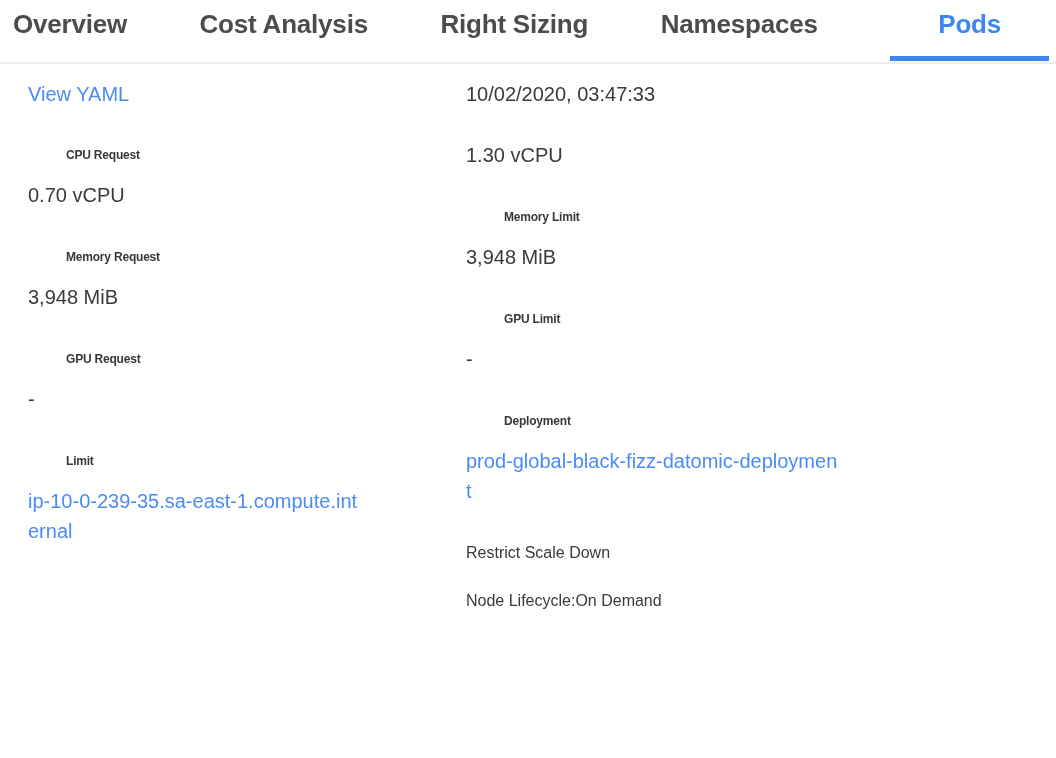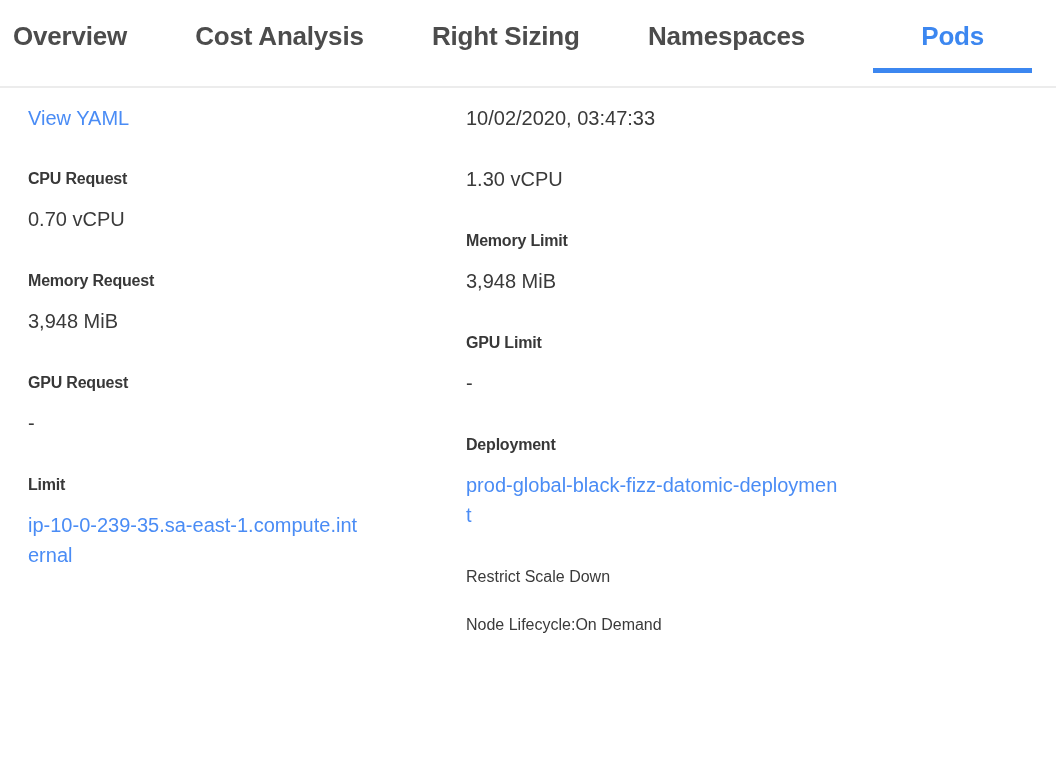--- a/index.html
+++ b/index.html
@@ -17,22 +17,22 @@
     font-family: "Liberation Sans", "DejaVu Sans", sans-serif;
     color: var(--text);
     overflow: hidden;
   }
 
   
   .tabbar {
     display: flex;
     justify-content: space-between;
     align-items: center;
-    height: 88px;
-    padding: 0 24px 8px 13px;
+    height: 64px;
+    padding: 0 7px 8px 13px;
     border-bottom: 2px solid var(--divider);
   }
   .tab {
     font-size: 26px;
     font-weight: 600;
     color: var(--tab-text);
     letter-spacing: -0.2px;
     position: relative;
     cursor: pointer;
     white-space: nowrap;
@@ -66,26 +66,27 @@
     line-height: 30px;
     margin-bottom: 31px;
   }
   a.link {
     color: var(--link);
     text-decoration: none;
     cursor: pointer;
   }
   .pair { margin-bottom: 32px; }
   .pair .label {
-    font-size: 16px;
+    font-size: 12px;
     font-weight: 700;
     line-height: 30px;
     margin-bottom: 10px;
     color: #383838;
     letter-spacing: -0.2px;
+    margin-left: 38px;
   }
   .pair .value {
     font-size: 20px;
     font-weight: 400;
     line-height: 30px;
     display: block;
   }
   .wrap-left  { width: 330px; word-break: break-all; }
   .wrap-right { width: 372px; word-break: break-all; }
 

